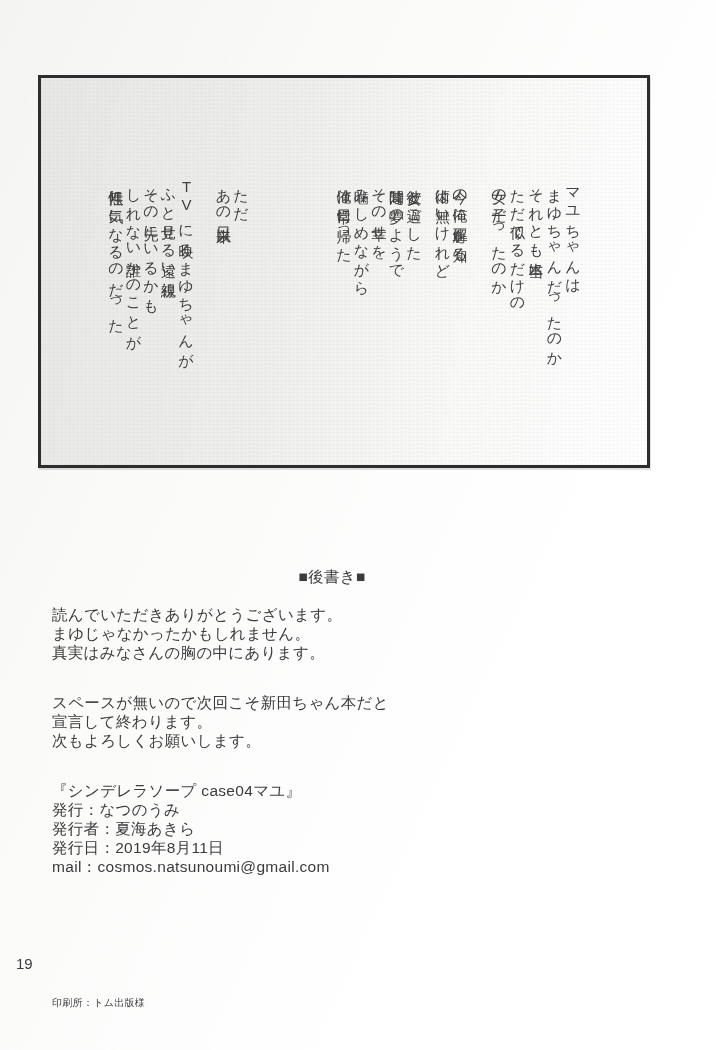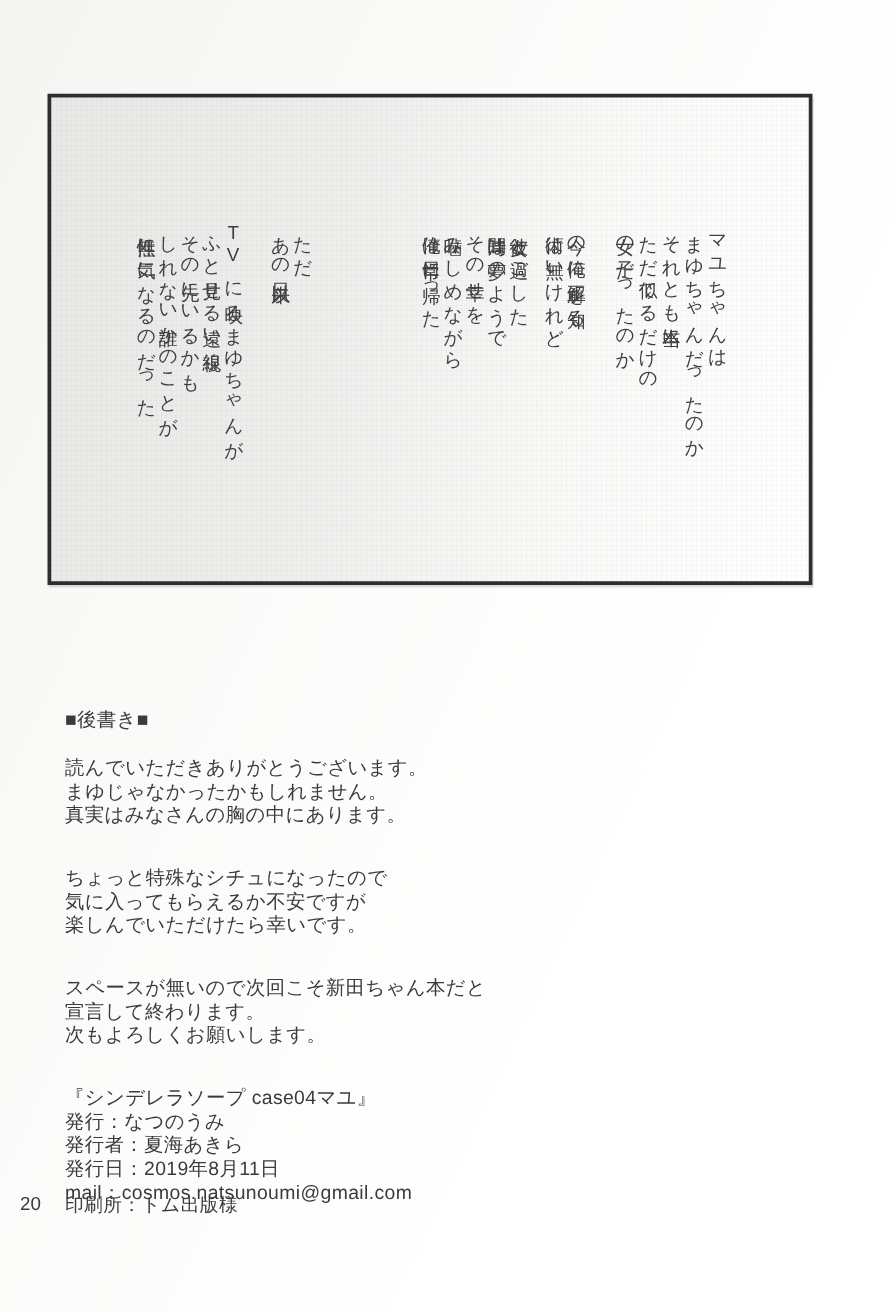--- a/index.html
+++ b/index.html
@@ -50,37 +50,37 @@
   .text-block {
     position: absolute;
     left: 52px; top: 548px;
     width: 560px;
     font-size: 15.5px;
     line-height: 19px;
     letter-spacing: 0.3px;
     color: #3b3b3b;
     white-space: pre-line;
   }
-  .section-heading { white-space: pre-line; }
+  .section-heading { white-space: pre-line; text-align: center; }
   .paragraph { margin: 0 0 12px 0; white-space: pre-line; }
   .paragraph:first-of-type { margin-top: 0; }
   .colophon-heading { margin-top: 20px; white-space: pre-line; }
   .colophon-lines { white-space: pre-line; }
 
   
   .page-number {
     position: absolute;
     left: 16px; top: 955px;
     font-size: 15px;
     color: #3c3c3c;
   }
   .printer-line {
     position: absolute;
-    left: 52px; top: 955px;
-    font-size: 15px;
+    left: 52px; top: 996px;
+    font-size: 10px;
     letter-spacing: 0.3px;
     color: #3b3b3b;
   }
 </style>
 </head>
 <body>
 
 <div class="page">
 
   <div class="poem-box">
@@ -103,29 +103,26 @@
 その先にいるかも
 しれない誰かのことが
 無性に気になるのだった</div>
   </div>
 
   <div class="text-block">
     <div class="section-heading">■後書き■</div>
     <div class="paragraph">読んでいただきありがとうございます。
 まゆじゃなかったかもしれません。
 真実はみなさんの胸の中にあります。</div>
-    <div class="paragraph">ちょっと特殊なシチュになったので
-気に入ってもらえるか不安ですが
-楽しんでいただけたら幸いです。</div>
     <div class="paragraph">スペースが無いので次回こそ新田ちゃん本だと
 宣言して終わります。
 次もよろしくお願いします。</div>
     <div class="colophon-lines">『シンデレラソープ case04マユ』
 発行：なつのうみ
 発行者：夏海あきら
 発行日：2019年8月11日
 mail：cosmos.natsunoumi@gmail.com</div>
   </div>
 
-  <div class="page-number">20</div>
+  <div class="page-number">19</div>
   <div class="printer-line">印刷所：トム出版様</div>
 
 </div>
 
 </body></html>

